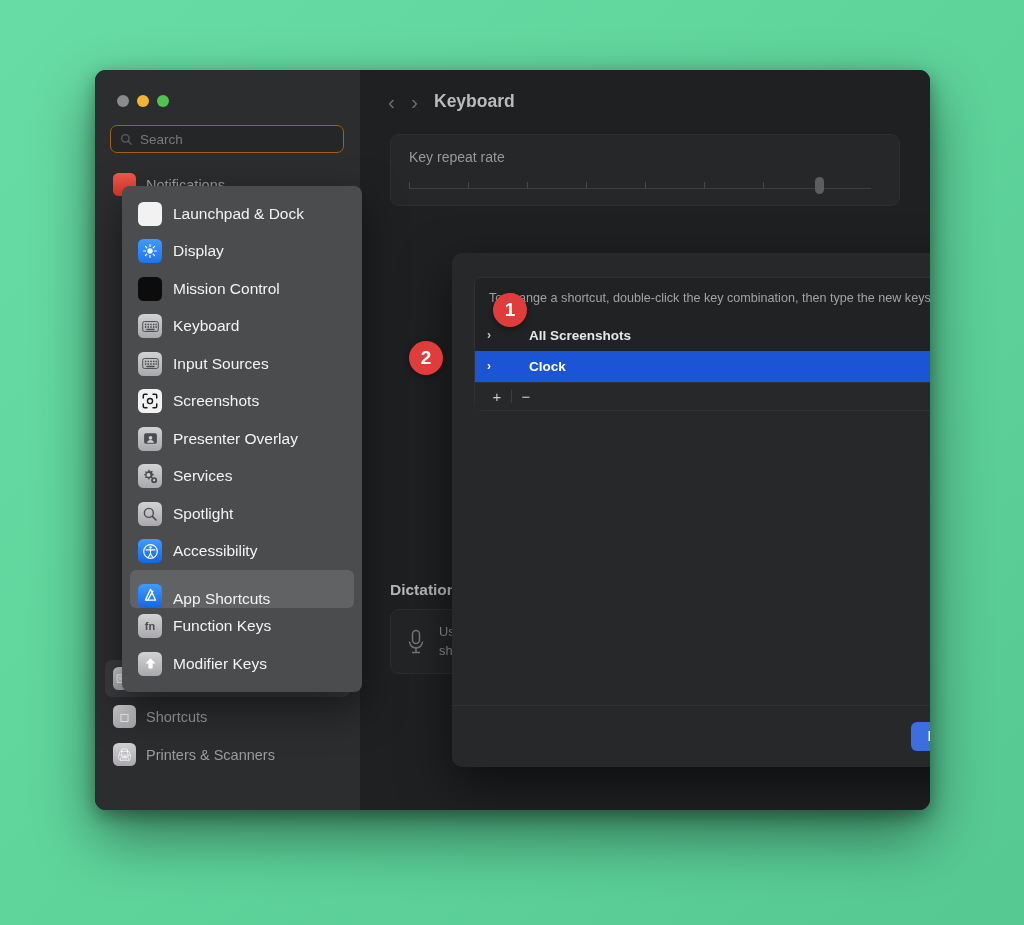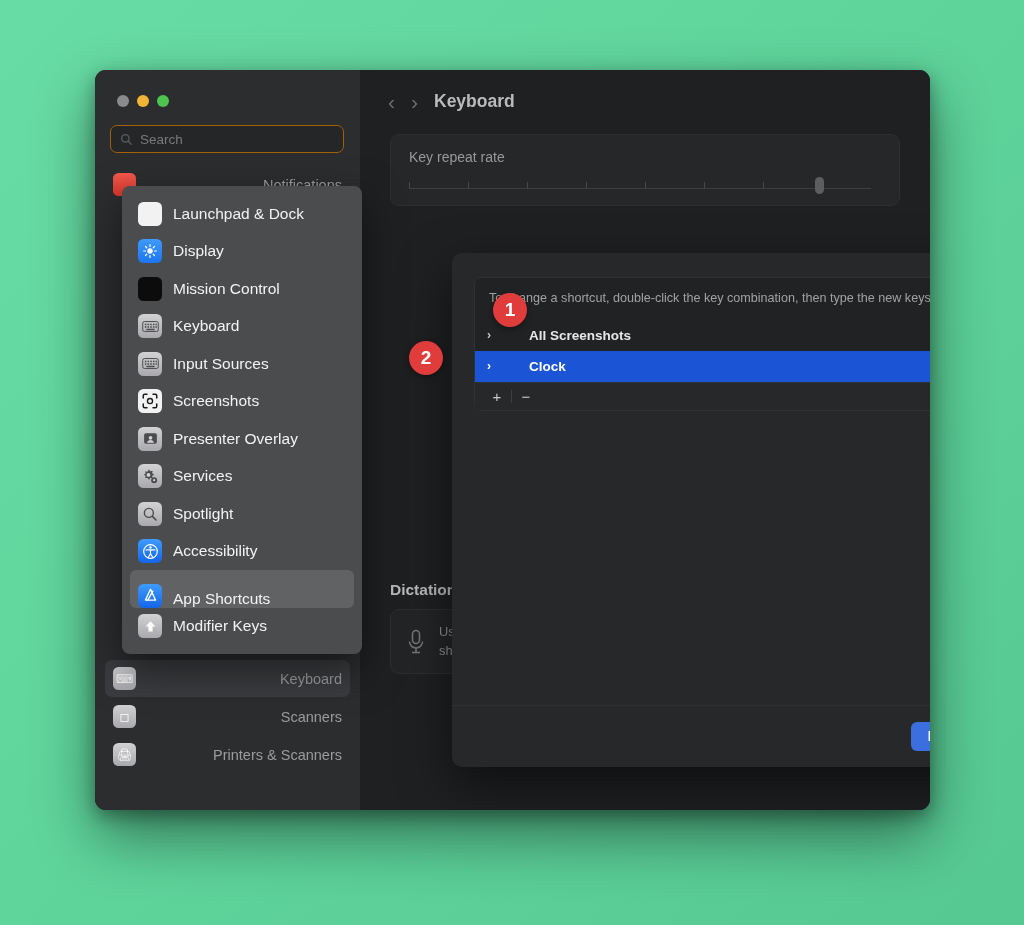--- a/index.html
+++ b/index.html
@@ -38,21 +38,21 @@
     border:1px solid #a16207;display:flex;align-items:center;gap:7px;
     padding:0 9px;box-sizing:border-box;
   }
   .search .mag{width:13px;height:13px;flex:0 0 13px;opacity:.45;}
   .search .ph{color:#787a7c;font-size:13.5px;}
 
   .side-list{position:absolute;left:0;top:96px;right:0;bottom:0;overflow:hidden;}
   .side-item{
     display:flex;align-items:center;gap:10px;
     height:37px;margin:1px 10px;padding:0 8px;border-radius:7px;
-    color:#9a9c9e;font-size:14.5px;justify-content:space-between;
+    color:#9a9c9e;font-size:14.5px;
   }
   .side-item.sel{background:#3a3c3f;}
   .side-ico{
     width:23px;height:23px;flex:0 0 23px;border-radius:5.5px;
     display:flex;align-items:center;justify-content:center;
     font-size:12px;color:#fff;
   }
 
   
   .detail{flex:1;height:100%;background:#1e2022;position:relative;overflow:hidden;}
@@ -172,21 +172,21 @@
             <span class="side-ico ic-red"></span>
             <span>Notifications</span>
           </div>
           <div style="height:455px;"></div>
           <div class="side-item sel">
             <span class="side-ico ic-gray">⌨</span>
             <span>Keyboard</span>
           </div>
           <div class="side-item">
             <span class="side-ico ic-gray">◻</span>
-            <span>Scanners</span>
+            <span>Shortcuts</span>
           </div>
           <div class="side-item">
             <span class="side-ico ic-gray">🖨</span>
             <span>Printers &amp; Scanners</span>
           </div>
         </div>
       </div>
 
       <div class="detail">
         <div class="detail-head">
@@ -400,20 +400,24 @@
     <div class="m-item sel">
       <span class="m-ico ic-blue">
         <svg viewBox="0 0 24 24" width="19" height="19">
             <path d="M12 4.2l6.4 13.6H5.6z" fill="none" stroke="#fff" stroke-width="1.7" stroke-linejoin="round"></path>
         <path d="M8.6 17.8L15 6.5" stroke="#fff" stroke-width="1.7" stroke-linecap="round"></path>
           </svg>
       </span>
       <span>App Shortcuts</span>
     </div>
     <div class="m-item">
+      <span class="m-ico ic-gray" style="font-size:11px;color:#4a4c4e;font-weight:bold;">fn</span>
+      <span>Function Keys</span>
+    </div>
+    <div class="m-item">
       <span class="m-ico ic-gray">
         <svg viewBox="0 0 24 24" width="17" height="17">
             <path d="M12 4.5l7 7.5h-4v7h-6v-7H5z" fill="#fff"></path>
           </svg>
       </span>
       <span>Modifier Keys</span>
     </div>
   </div>
 
   <div class="badge" id="badge1">1</div>

